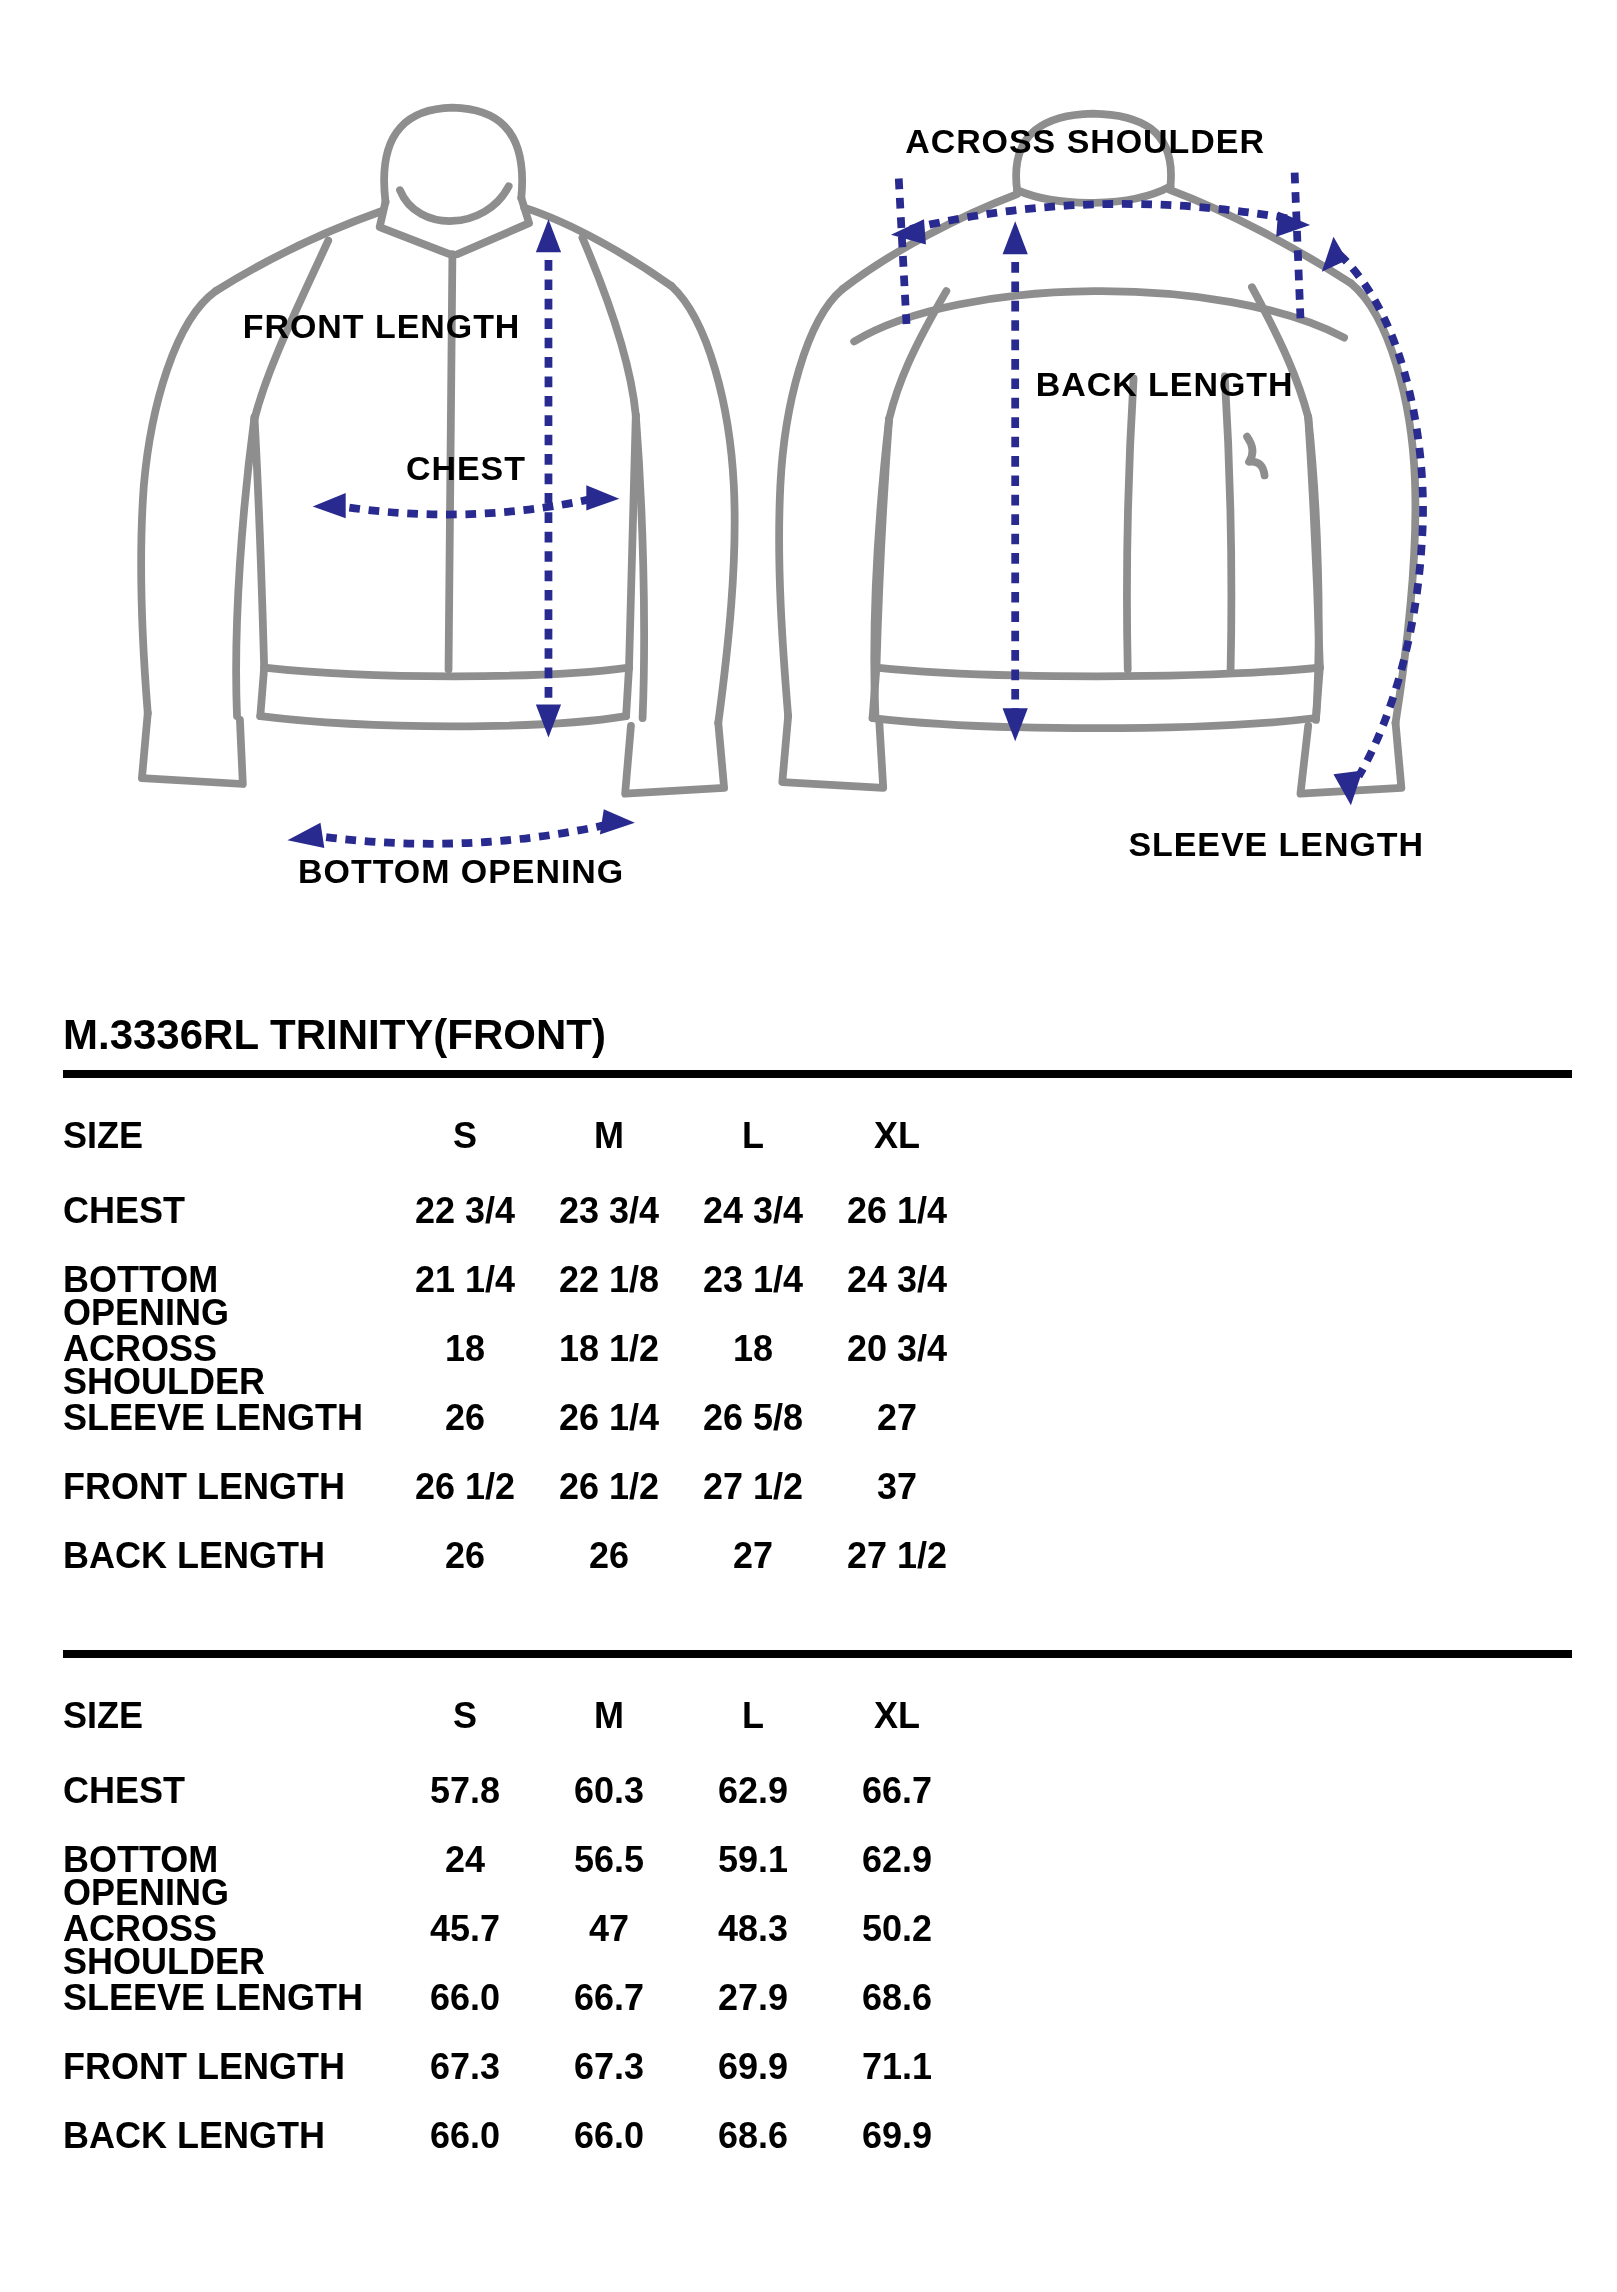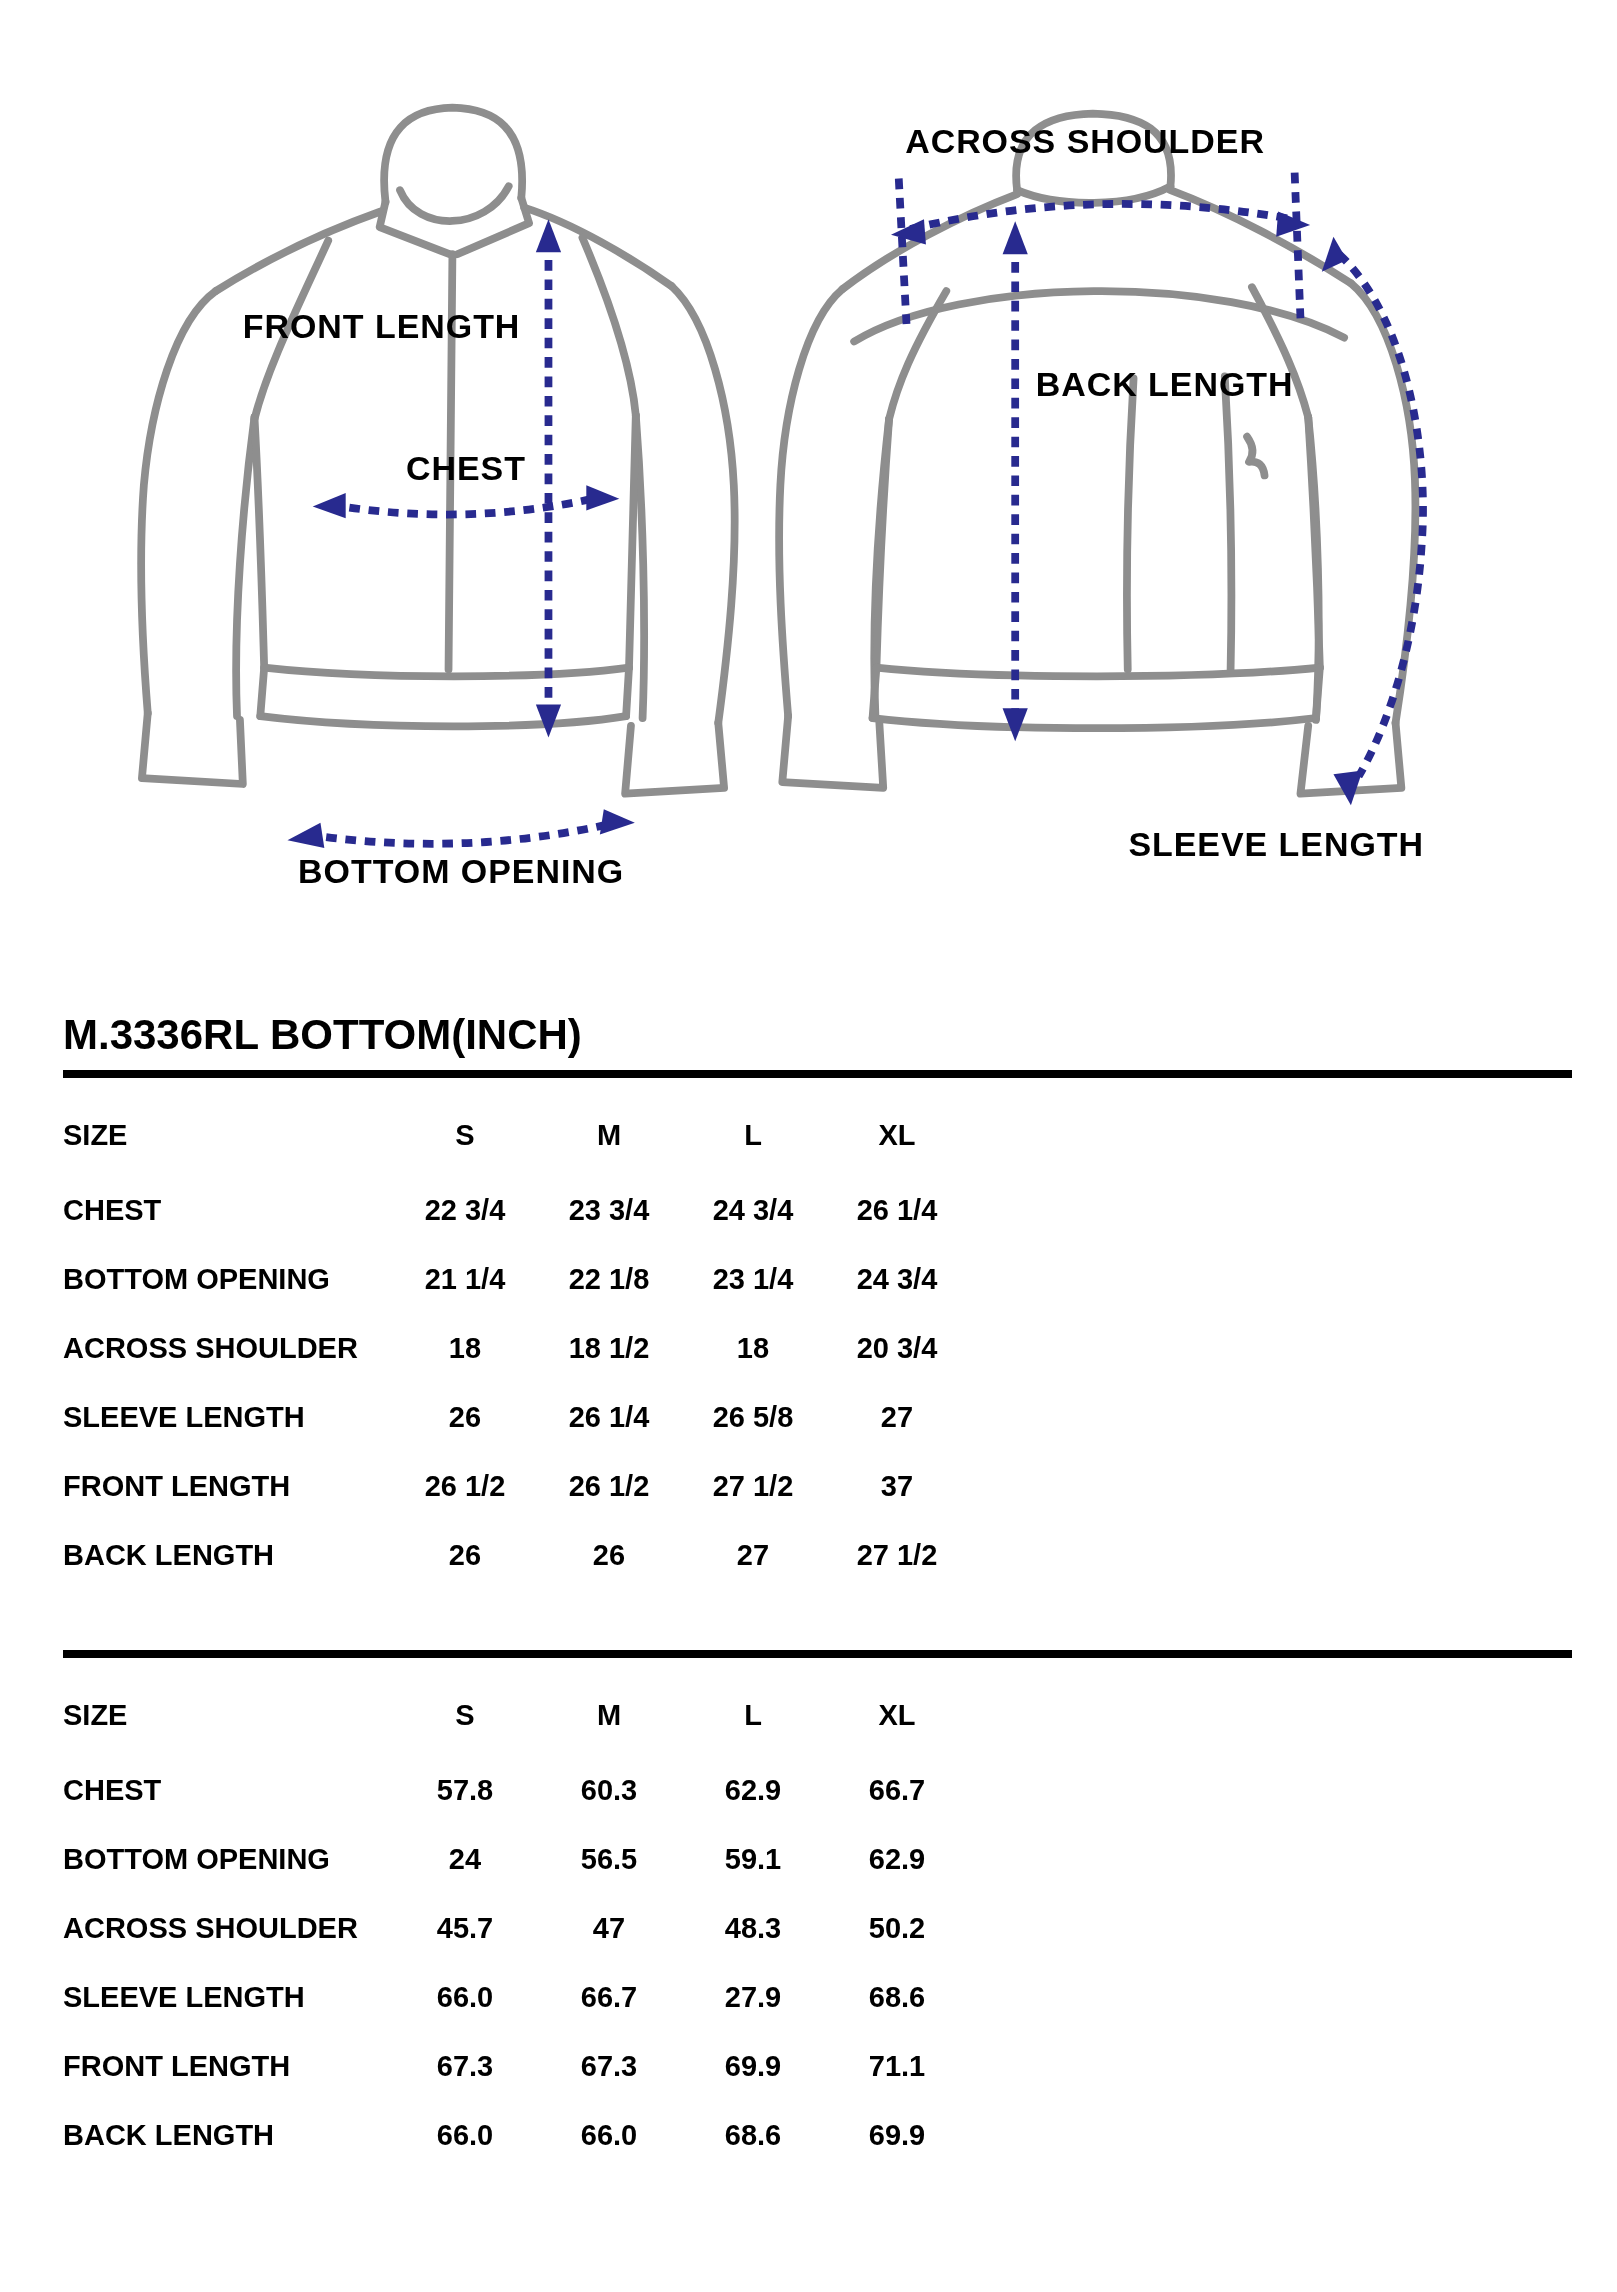--- a/index.html
+++ b/index.html
@@ -27,21 +27,21 @@
   .tbl-title {
     margin:0 0 0 63px;
     font-size:42px; line-height:47px; font-weight:700; letter-spacing:0px;
   }
   .tbl-rule { margin:11.6px 0 0 63px; width:1509px; height:8.7px; background:#000; }
   .trow {
     display:grid;
     grid-template-columns:330px 144px 144px 144px 144px;
     margin-left:63px;
     height:33px; line-height:33px;
-    font-size:29px;
+    font-size:36px;
   }
   .trow.thead { margin-top:41px; }
   .trow.first { margin-top:42px; }
   .trow + .trow:not(.first) { margin-top:36px; }
   .tlabel { font-weight:700; text-align:left; }
   .tval   { font-weight:700; text-align:center; }
   .thead .tval { font-weight:700; }
 </style>
 </head>
 <body>
@@ -156,21 +156,21 @@
 
     <text x="393" y="348" text-anchor="middle">FRONT LENGTH</text>
     <text x="480" y="495" text-anchor="middle">CHEST</text>
     <text x="475" y="910" text-anchor="middle">BOTTOM OPENING</text>
     <text x="1118" y="158" text-anchor="middle">ACROSS SHOULDER</text>
     <text x="1200" y="408" text-anchor="middle">BACK LENGTH</text>
     <text x="1315" y="882" text-anchor="middle">SLEEVE LENGTH</text>
   </svg>
 
   <section class="size-table inch">
-    <h2 class="tbl-title">M.3336RL BOTTOM(INCH)</h2>
+    <h2 class="tbl-title">M.3336RL TRINITY(FRONT)</h2>
     <div class="tbl-rule"></div>
 
     <div class="trow thead">
       <div class="tlabel">SIZE</div>
       <div class="tval">S</div>
       <div class="tval">M</div>
       <div class="tval">L</div>
       <div class="tval">XL</div>
     </div>
 

